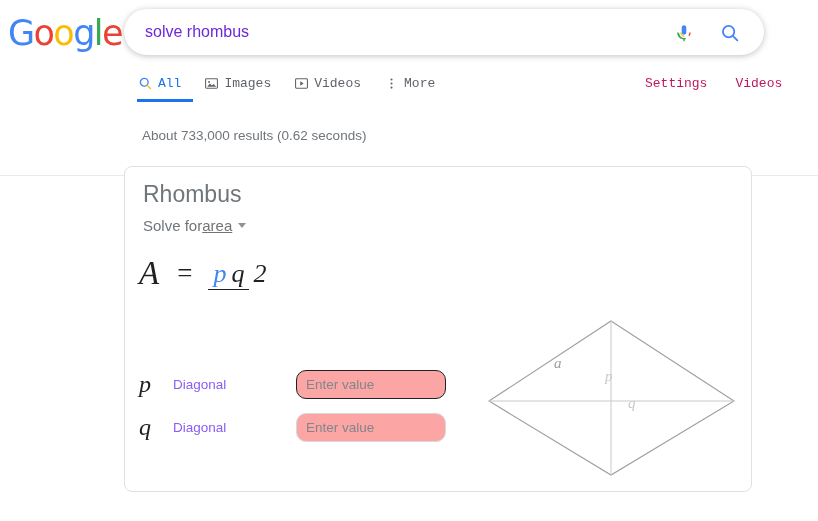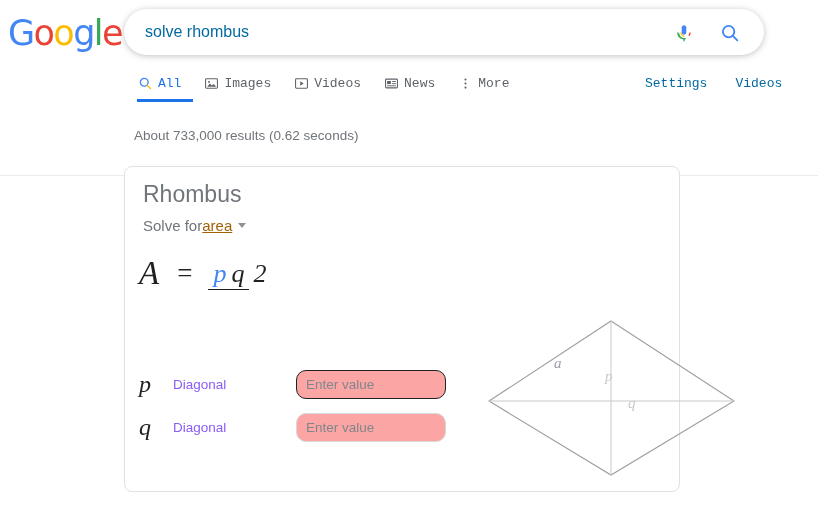--- a/index.html
+++ b/index.html
@@ -52,21 +52,21 @@
   .search-input {
     position: absolute;
     left: 20px;
     top: 0;
     height: 44px;
     width: 520px;
     border: none;
     outline: none;
     font-family: "Liberation Sans", sans-serif;
     font-size: 16px;
-    color: #0369a1;
+    color: #6d28d9;
     background: transparent;
     padding: 0;
   }
   .mic-icon {
     position: absolute;
     right: 68px;
     top: 12px;
     width: 22px;
     height: 22px;
     cursor: pointer;
@@ -128,49 +128,49 @@
   .nav-right {
     position: absolute;
     left: 645px;
     top: 0;
     display: flex;
     align-items: center;
     height: 38px;
   }
   .nav-right a {
     font-size: 13px;
-    color: #0369a1;
+    color: #be185d;
     margin-right: 28px;
     cursor: pointer;
     text-decoration: none;
   }
   .nav-rule {
     position: absolute;
     left: 0;
     top: 111px;
     width: 818px;
     height: 1px;
     background: #ebebeb;
   }
 
   
   .result-stats {
     position: absolute;
-    left: 134px;
+    left: 142px;
     top: 128px;
     font-size: 13.5px;
     color: #70757a;
   }
 
   
   .calc-card {
     position: absolute;
     left: 124px;
     top: 166px;
-    width: 556px;
+    width: 628px;
     height: 326px;
     box-sizing: border-box;
     background: #fff;
     border: 1px solid #dfe1e5;
     border-radius: 8px;
   }
 
   .calc-title {
     position: absolute;
     left: 18px;
@@ -185,21 +185,21 @@
     top: 50px;
     font-size: 15px;
     color: #70757a;
     display: flex;
     align-items: center;
   }
   .solve-for .sf-label { }
   .solve-for .sf-value {
     text-decoration: underline;
     cursor: pointer;
-    color: #a16207;
+    color: #737373;
   }
   .solve-for .caret {
     display: inline-block;
     margin-left: 6px;
     width: 0;
     height: 0;
     border-left: 4px solid transparent;
     border-right: 4px solid transparent;
     border-top: 5px solid #909396;
     cursor: pointer;
@@ -343,32 +343,20 @@
       <span class="tab-ico">
         <svg width="15" height="15" viewBox="0 0 24 24">
           <rect x="2.5" y="4.5" width="19" height="15" rx="1.5" fill="none" stroke="#5f6368" stroke-width="1.7"></rect>
           <path d="M10 8.5l5.5 3.5-5.5 3.5z" fill="#5f6368"></path>
         </svg>
       </span>
       <span>Videos</span>
     </a>
 
 
-    <a class="nav-tab">
-      <span class="tab-ico">
-        <svg width="15" height="15" viewBox="0 0 24 24">
-          <rect x="2.5" y="5" width="19" height="14" rx="1.5" fill="none" stroke="#5f6368" stroke-width="1.7"></rect>
-          <rect x="5" y="8" width="6" height="5" fill="#5f6368"></rect>
-          <rect x="13" y="8" width="6" height="1.5" fill="#5f6368"></rect>
-          <rect x="13" y="11.5" width="6" height="1.5" fill="#5f6368"></rect>
-          <rect x="5" y="15" width="14" height="1.5" fill="#5f6368"></rect>
-        </svg>
-      </span>
-      <span>News</span>
-    </a>
 
     <a class="nav-tab">
       <span class="tab-ico">
         <svg width="15" height="15" viewBox="0 0 24 24">
           <circle cx="12" cy="5.5" r="1.7" fill="#5f6368"></circle>
           <circle cx="12" cy="12" r="1.7" fill="#5f6368"></circle>
           <circle cx="12" cy="18.5" r="1.7" fill="#5f6368"></circle>
         </svg>
       </span>
       <span>More</span>

